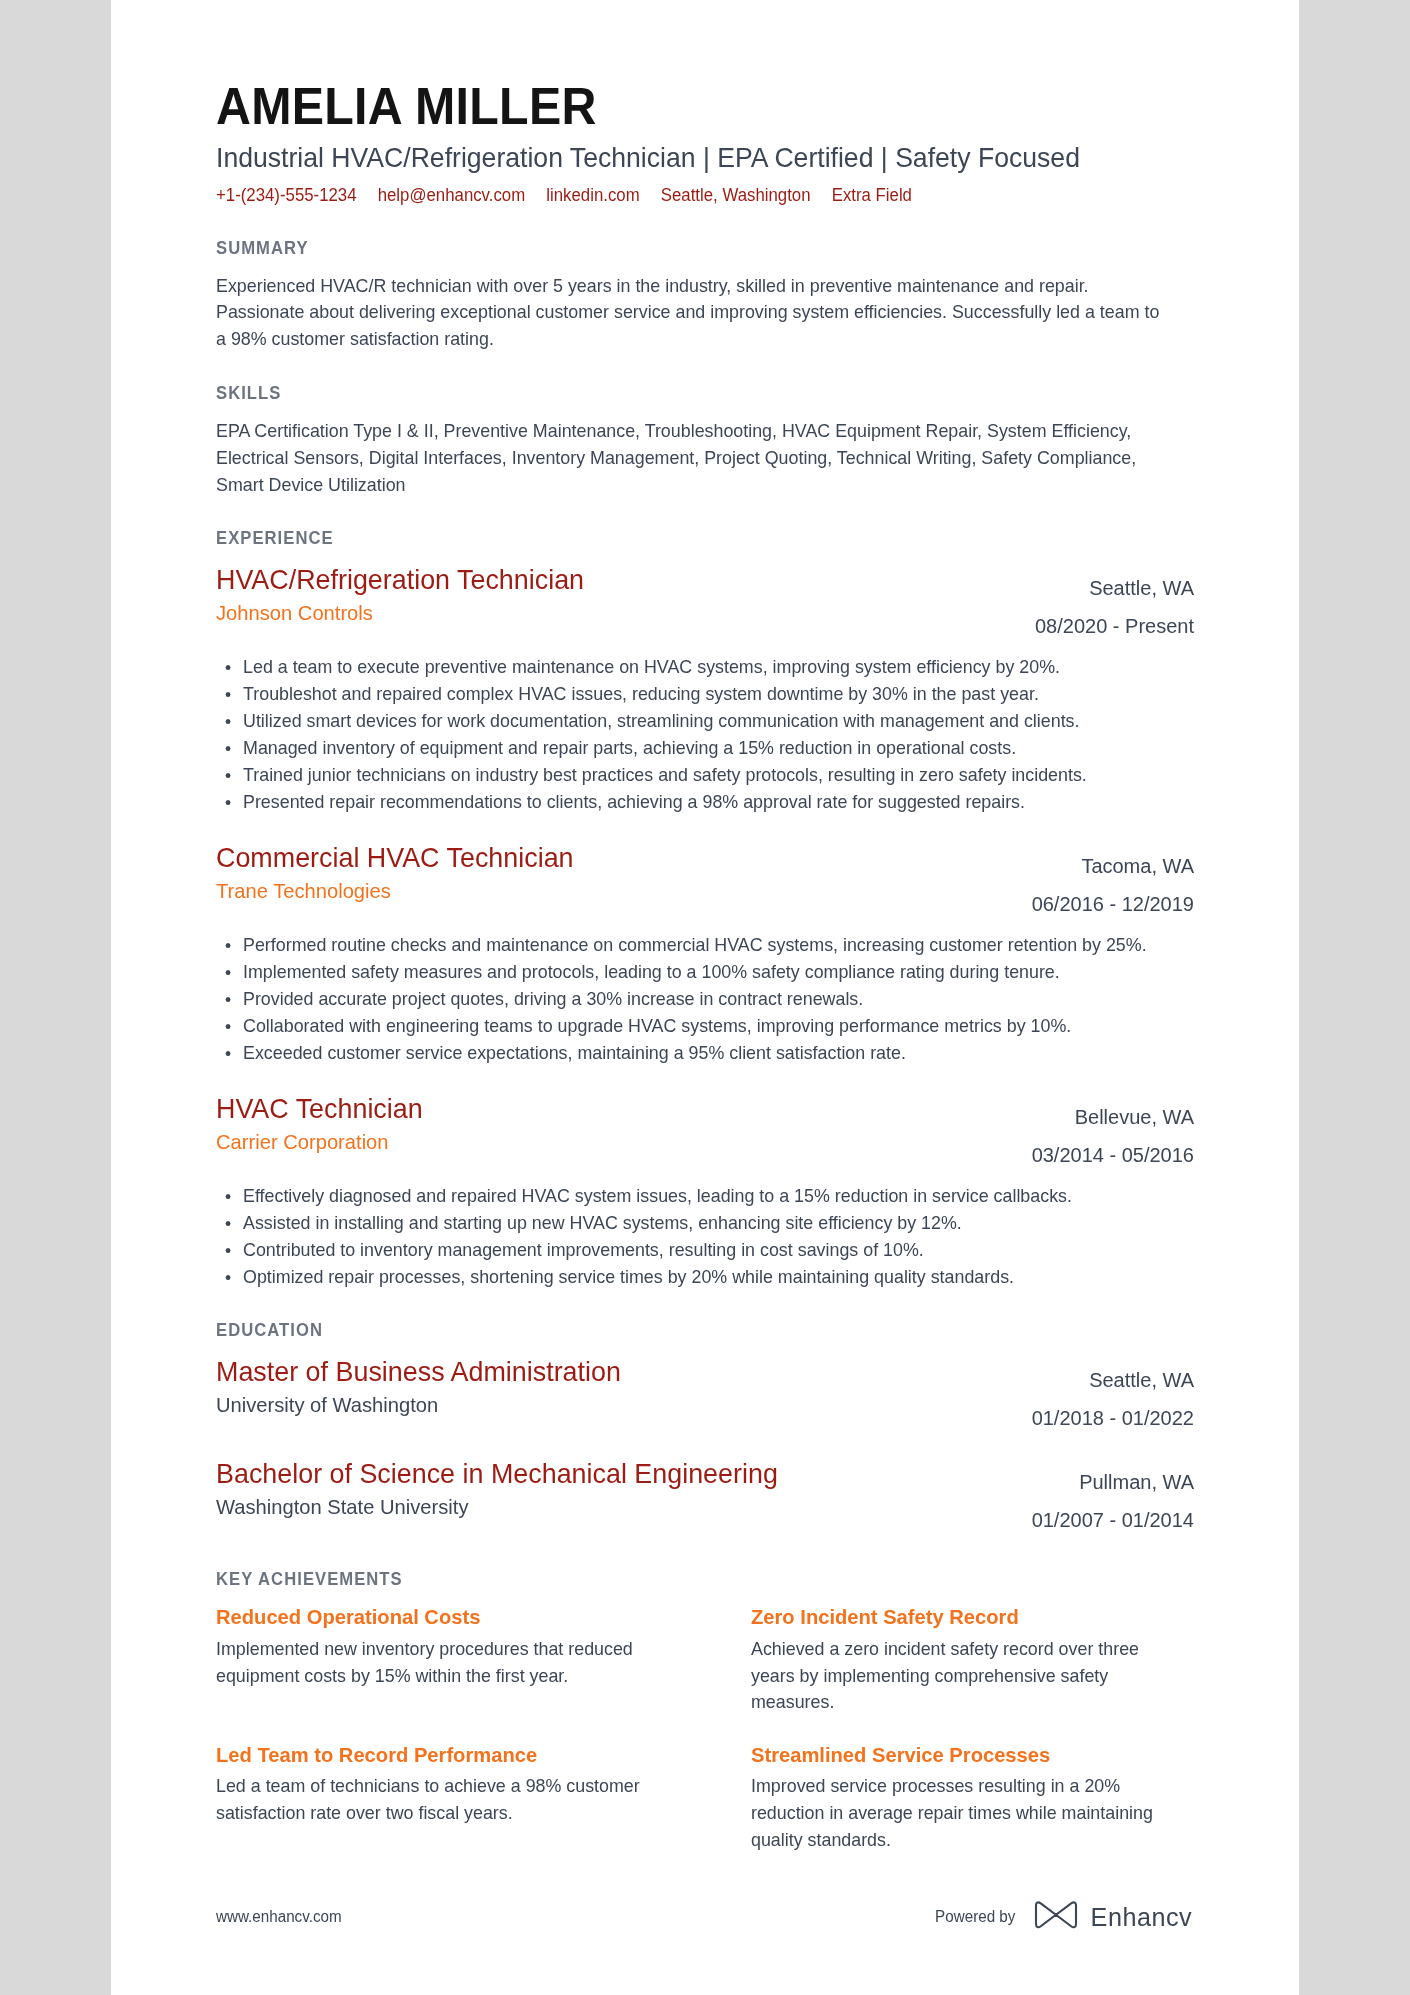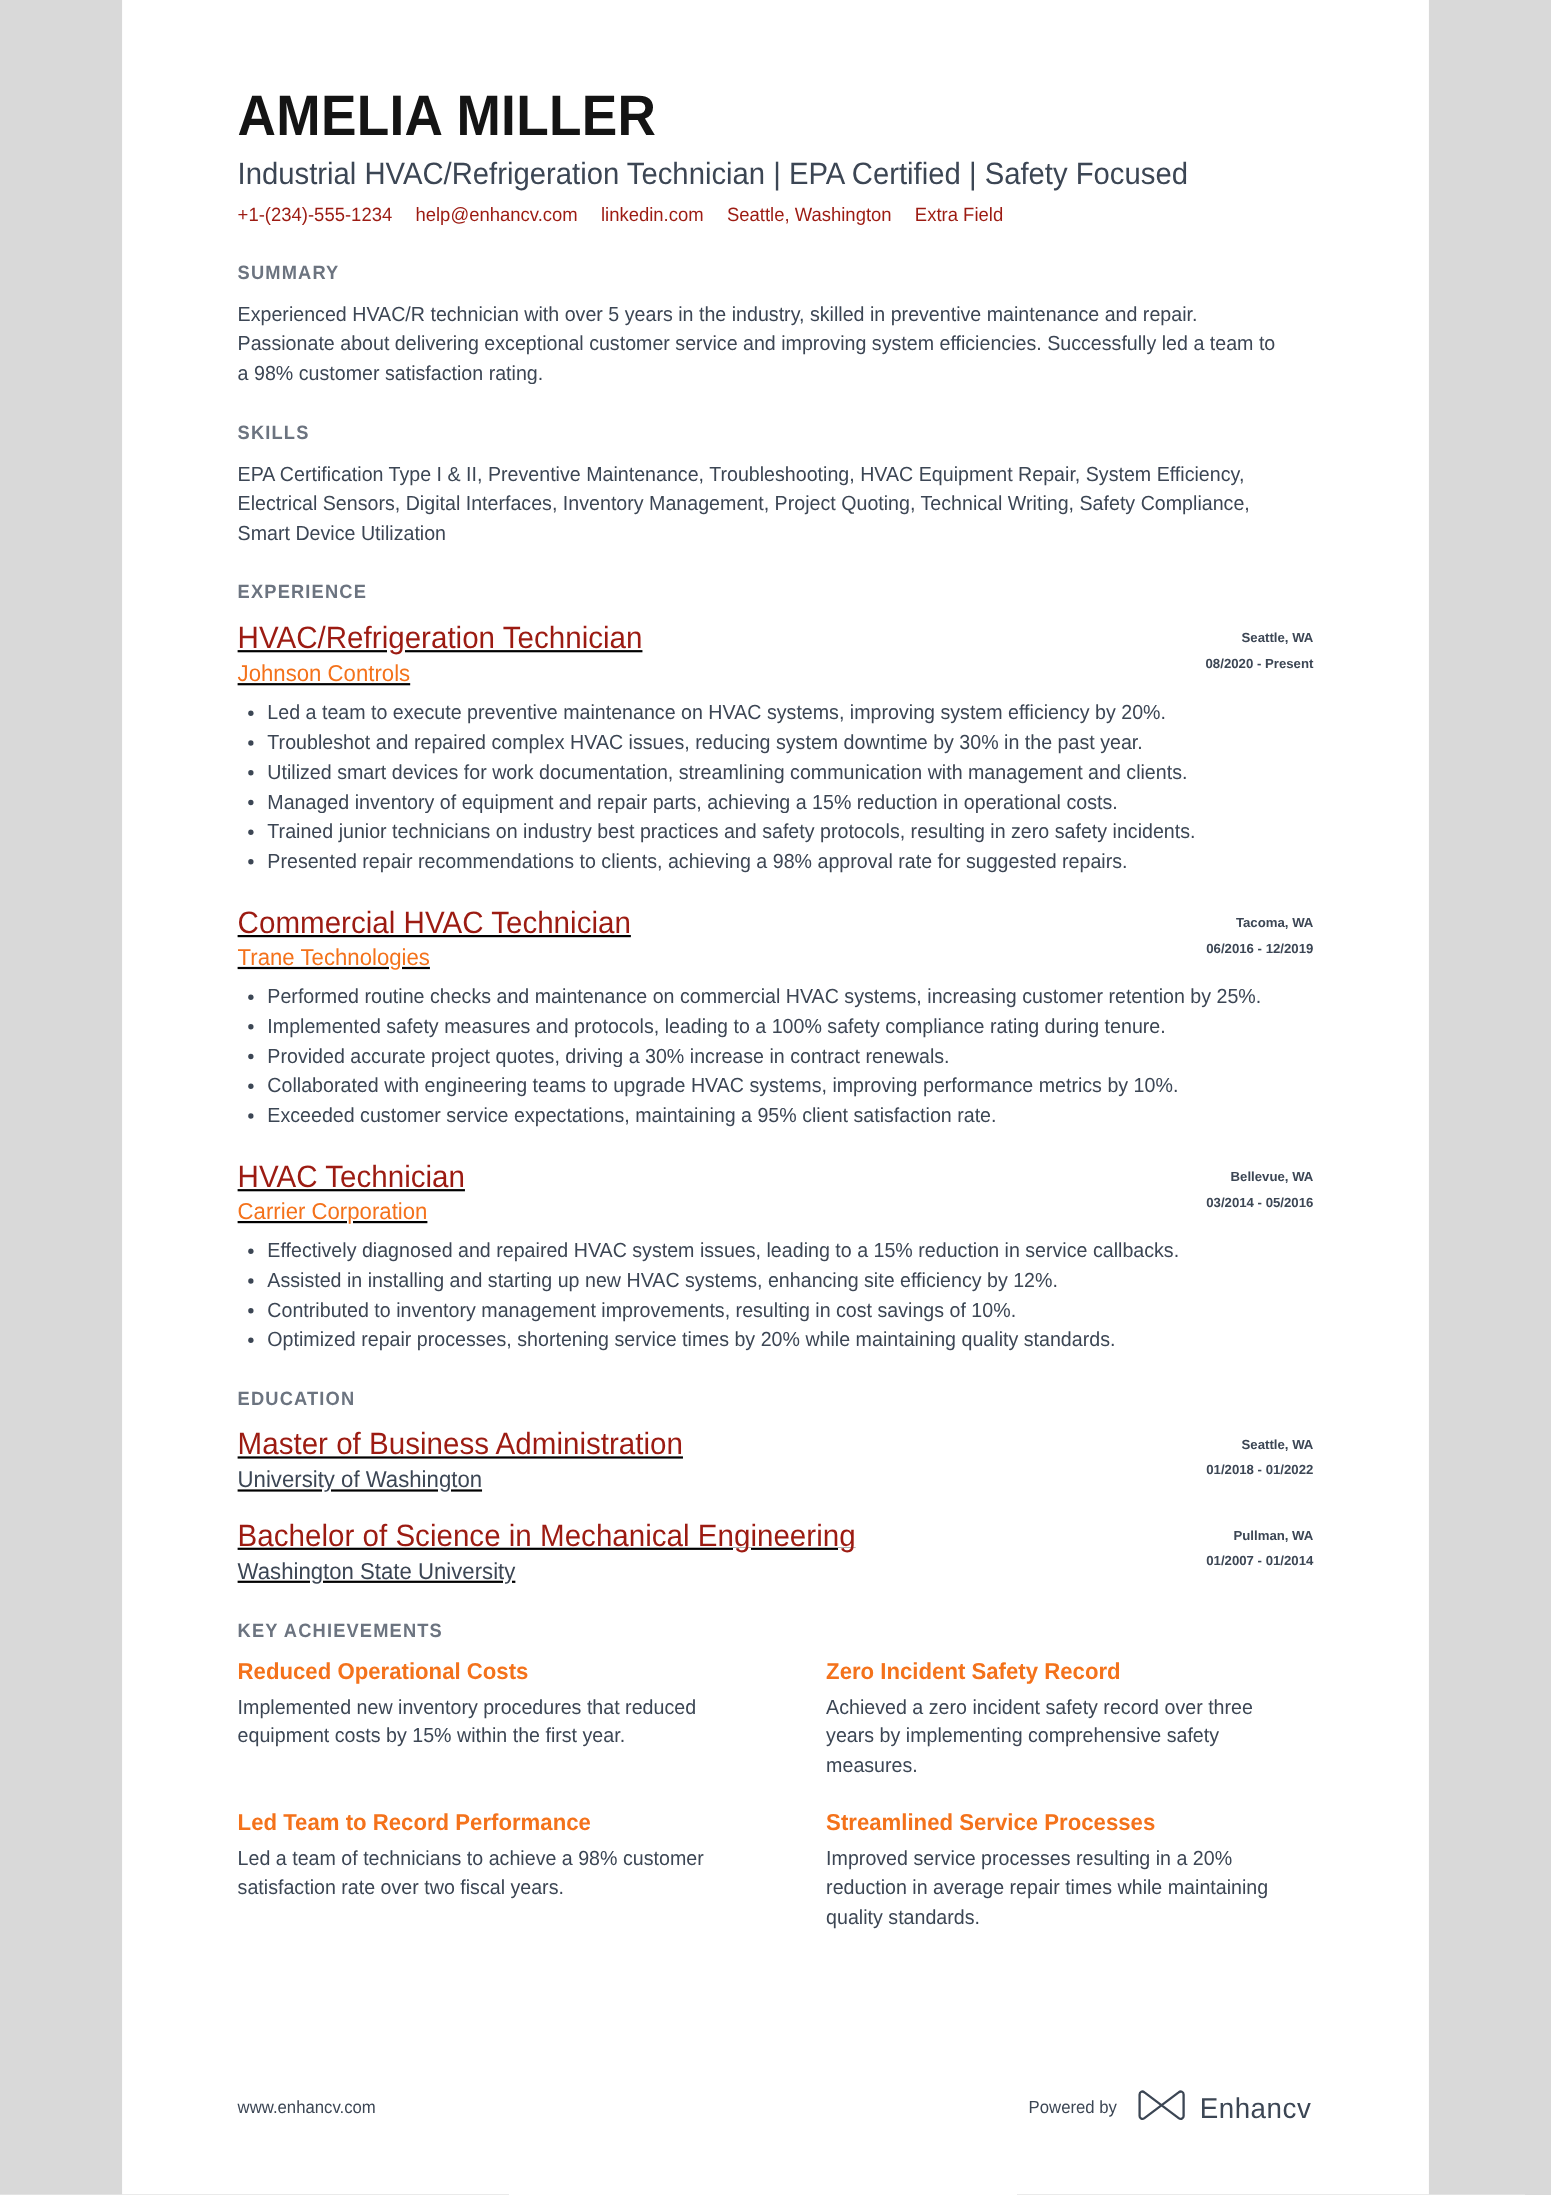--- a/index.html
+++ b/index.html
@@ -98,21 +98,21 @@
   
   .entry { margin-bottom: 26px; }
   .entry:last-child { margin-bottom: 0; }
 
   .entry-head {
     display: flex;
     justify-content: space-between;
     align-items: flex-start;
   }
 
-  .entry-left { flex: 1 1 auto; min-width: 0; text-decoration: underline; }
+  .entry-left { flex: 1 1 auto; min-width: 0; }
 
   .entry-title {
     font-size: 28px;
     font-weight: 400;
     color: #9c1b12;
     line-height: 1.18;
     transform: scaleX(0.96);
     transform-origin: left center;
   }
   .entry-org {
@@ -125,25 +125,24 @@
     transform-origin: left center;
   }
 
   .entry-right {
     flex: 0 0 auto;
     text-align: right;
     padding-top: 6px;
     padding-left: 24px;
   }
   .entry-location, .entry-dates {
-    font-size: 12px;
+    font-size: 20px;
     color: #3c4654;
     line-height: 1.9;
     white-space: nowrap;
-    font-weight: bold;
   }
 
   
   ul.bullets {
     list-style: none;
     margin-top: 8px;
     padding-left: 0;
   }
   ul.bullets li {
     position: relative;

